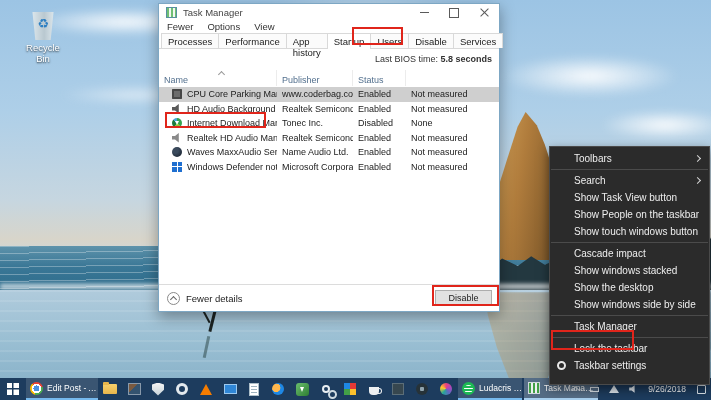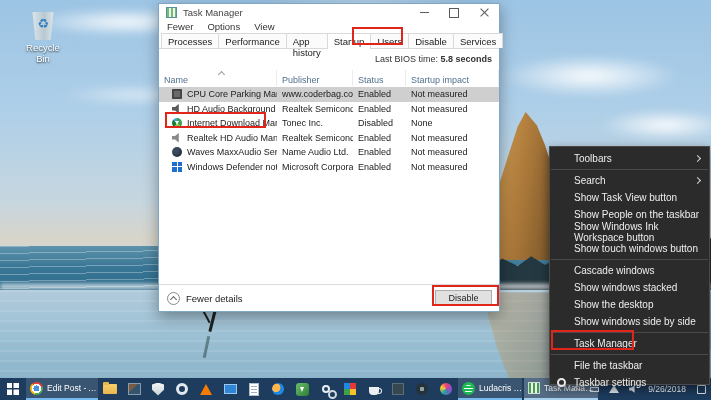--- a/index.html
+++ b/index.html
@@ -184,21 +184,20 @@
       <span>Last BIOS time:</span>
       <b>5.8 seconds</b>
     </div>
     <div class="thead">
       <div class="hc">
           <span>Name</span>
           <i class="sortchev"></i>
         </div>
       <div class="hc">Publisher</div>
       <div class="hc">Status</div>
-      <div class="hc">Startup impact</div>
     </div>
     <div class="tbody">
       <div class="trow sel">
         <div class="cname">
             <i class="ric ric-cpu"></i>
             <span>CPU Core Parking Manager</span>
           </div>
         <div class="ccell">www.coderbag.com</div>
         <div class="ccell">Enabled</div>
         <div class="ccell">Not measured</div>
@@ -337,45 +336,42 @@
         <span>Search</span>
         <i class="sub"></i>
       </div>
     <div class="mi">
         <span>Show Task View button</span>
       </div>
     <div class="mi">
         <span>Show People on the taskbar</span>
       </div>
     <div class="mi">
-        <span>Show Windows Ink Workspace button</span>
-      </div>
-    <div class="mi">
         <span>Show touch windows button</span>
       </div>
     <div class="msep"></div>
     <div class="mi">
-        <span>Cascade windows</span>
+        <span>Cascade impact</span>
       </div>
     <div class="mi">
         <span>Show windows stacked</span>
       </div>
     <div class="mi">
         <span>Show the desktop</span>
       </div>
     <div class="mi">
         <span>Show windows side by side</span>
       </div>
     <div class="msep"></div>
     <div class="mi">
         <span>Task Manager</span>
       </div>
     <div class="msep"></div>
     <div class="mi">
-        <span>File the taskbar</span>
+        <span>Lock the taskbar</span>
       </div>
     <div class="mi">
         <i class="gear"></i>
         <span>Taskbar settings</span>
       </div>
   </div>
 
   <div class="ann" style="left:352px;top:27px;width:51px;height:18px;"></div>
   <div class="ann" style="left:165px;top:112px;width:101px;height:16px;"></div>
   <div class="ann" style="left:432px;top:285px;width:67px;height:21px;"></div>

